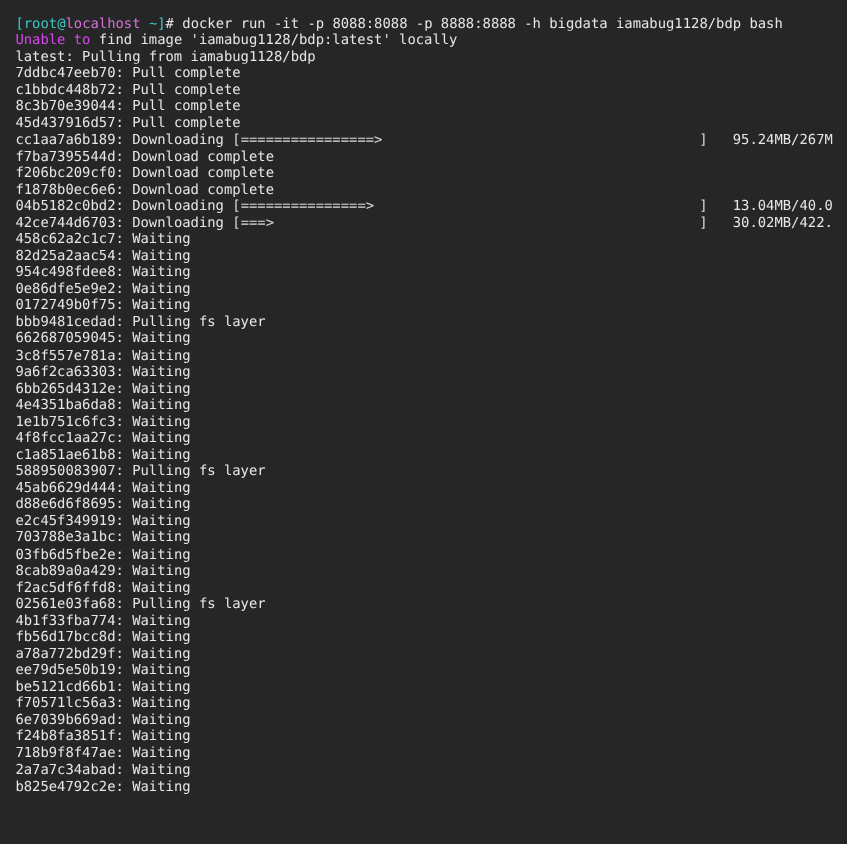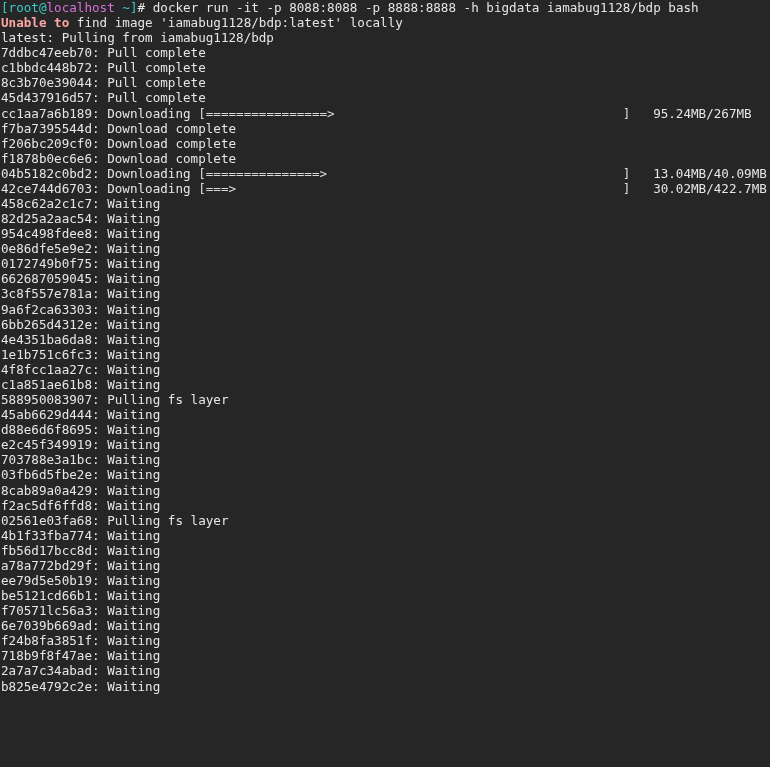--- a/index.html
+++ b/index.html
@@ -14,38 +14,38 @@
     overflow: hidden;
     font-family: "DejaVu Sans Mono", "Liberation Mono", monospace;
   }
   #terminal {
     position: relative;
     width: 770px;
     height: 767px;
     background: #262626;
     overflow: hidden;
     box-sizing: border-box;
-    padding: 0;
+    padding: 13px;
   }
   .line {
     display: block;
     height: 15.08px;
     line-height: 15.08px;
     font-size: 12.6px;
     letter-spacing: 0px;
     color: #d9d9d9;
     white-space: pre;
     padding-left: 1px;
     overflow: hidden;
   }
   .seg { white-space: pre; }
   .c-white   { color: #e6e6e6; }
   .c-cyan    { color: #3fc7c7; }
   .c-magenta { color: #d86fd8; }
-  .c-yellow  { color: #fca5a5; font-weight: bold; }
+  .c-yellow  { color: #d946ef; }
   
   .prog-bar { color: #d9d9d9; }
   .prog-pad { color: transparent; }
 </style>
 </head>
 <body>
 
 <div id="terminal">
 
   <div class="line"><span class="seg c-cyan">[</span><span class="seg c-cyan">root</span><span class="seg c-cyan">@</span><span class="seg c-magenta">localhost</span><span class="seg c-cyan"> ~</span><span class="seg c-cyan">]</span><span class="seg c-white"># </span><span class="seg c-white">docker run -it -p 8088:8088 -p 8888:8888 -h bigdata iamabug1128/bdp bash</span></div>
@@ -63,20 +63,21 @@
       <div class="line"><span class="seg c-white">f7ba7395544d</span><span class="seg c-white">: </span><span class="seg c-white">Download complete</span></div>
       <div class="line"><span class="seg c-white">f206bc209cf0</span><span class="seg c-white">: </span><span class="seg c-white">Download complete</span></div>
       <div class="line"><span class="seg c-white">f1878b0ec6e6</span><span class="seg c-white">: </span><span class="seg c-white">Download complete</span></div>
       <div class="line"><span class="seg c-white">04b5182c0bd2</span><span class="seg c-white">: </span><span class="seg c-white">Downloading</span><span class="seg"> </span><span class="seg prog-bar">[===============&gt;</span><span class="seg prog-pad">                                       </span><span class="seg prog-bar">]</span><span class="seg prog-pad">   </span><span class="seg c-white">13.04MB/40.09MB</span></div>
       <div class="line"><span class="seg c-white">42ce744d6703</span><span class="seg c-white">: </span><span class="seg c-white">Downloading</span><span class="seg"> </span><span class="seg prog-bar">[===&gt;</span><span class="seg prog-pad">                                                   </span><span class="seg prog-bar">]</span><span class="seg prog-pad">   </span><span class="seg c-white">30.02MB/422.7MB</span></div>
       <div class="line"><span class="seg c-white">458c62a2c1c7</span><span class="seg c-white">: </span><span class="seg c-white">Waiting</span></div>
       <div class="line"><span class="seg c-white">82d25a2aac54</span><span class="seg c-white">: </span><span class="seg c-white">Waiting</span></div>
       <div class="line"><span class="seg c-white">954c498fdee8</span><span class="seg c-white">: </span><span class="seg c-white">Waiting</span></div>
       <div class="line"><span class="seg c-white">0e86dfe5e9e2</span><span class="seg c-white">: </span><span class="seg c-white">Waiting</span></div>
       <div class="line"><span class="seg c-white">0172749b0f75</span><span class="seg c-white">: </span><span class="seg c-white">Waiting</span></div>
+      <div class="line"><span class="seg c-white">bbb9481cedad</span><span class="seg c-white">: </span><span class="seg c-white">Pulling fs layer</span></div>
       <div class="line"><span class="seg c-white">662687059045</span><span class="seg c-white">: </span><span class="seg c-white">Waiting</span></div>
       <div class="line"><span class="seg c-white">3c8f557e781a</span><span class="seg c-white">: </span><span class="seg c-white">Waiting</span></div>
       <div class="line"><span class="seg c-white">9a6f2ca63303</span><span class="seg c-white">: </span><span class="seg c-white">Waiting</span></div>
       <div class="line"><span class="seg c-white">6bb265d4312e</span><span class="seg c-white">: </span><span class="seg c-white">Waiting</span></div>
       <div class="line"><span class="seg c-white">4e4351ba6da8</span><span class="seg c-white">: </span><span class="seg c-white">Waiting</span></div>
       <div class="line"><span class="seg c-white">1e1b751c6fc3</span><span class="seg c-white">: </span><span class="seg c-white">Waiting</span></div>
       <div class="line"><span class="seg c-white">4f8fcc1aa27c</span><span class="seg c-white">: </span><span class="seg c-white">Waiting</span></div>
       <div class="line"><span class="seg c-white">c1a851ae61b8</span><span class="seg c-white">: </span><span class="seg c-white">Waiting</span></div>
       <div class="line"><span class="seg c-white">588950083907</span><span class="seg c-white">: </span><span class="seg c-white">Pulling fs layer</span></div>
       <div class="line"><span class="seg c-white">45ab6629d444</span><span class="seg c-white">: </span><span class="seg c-white">Waiting</span></div>

